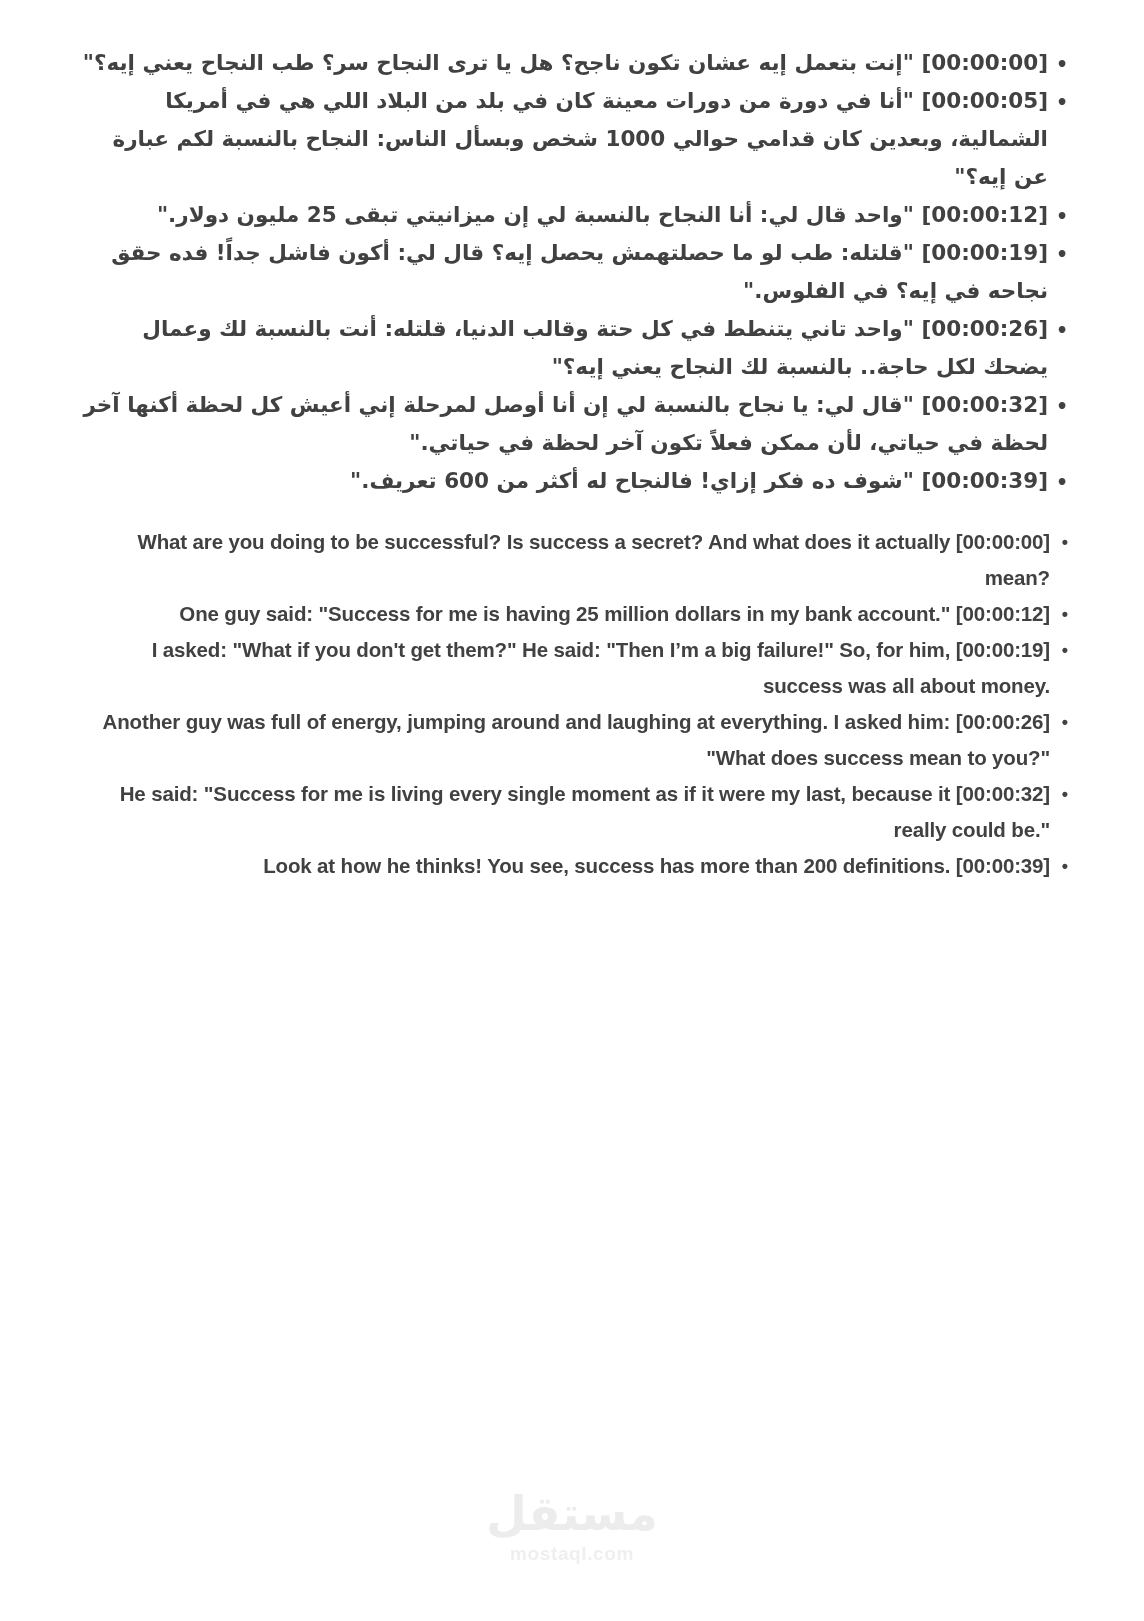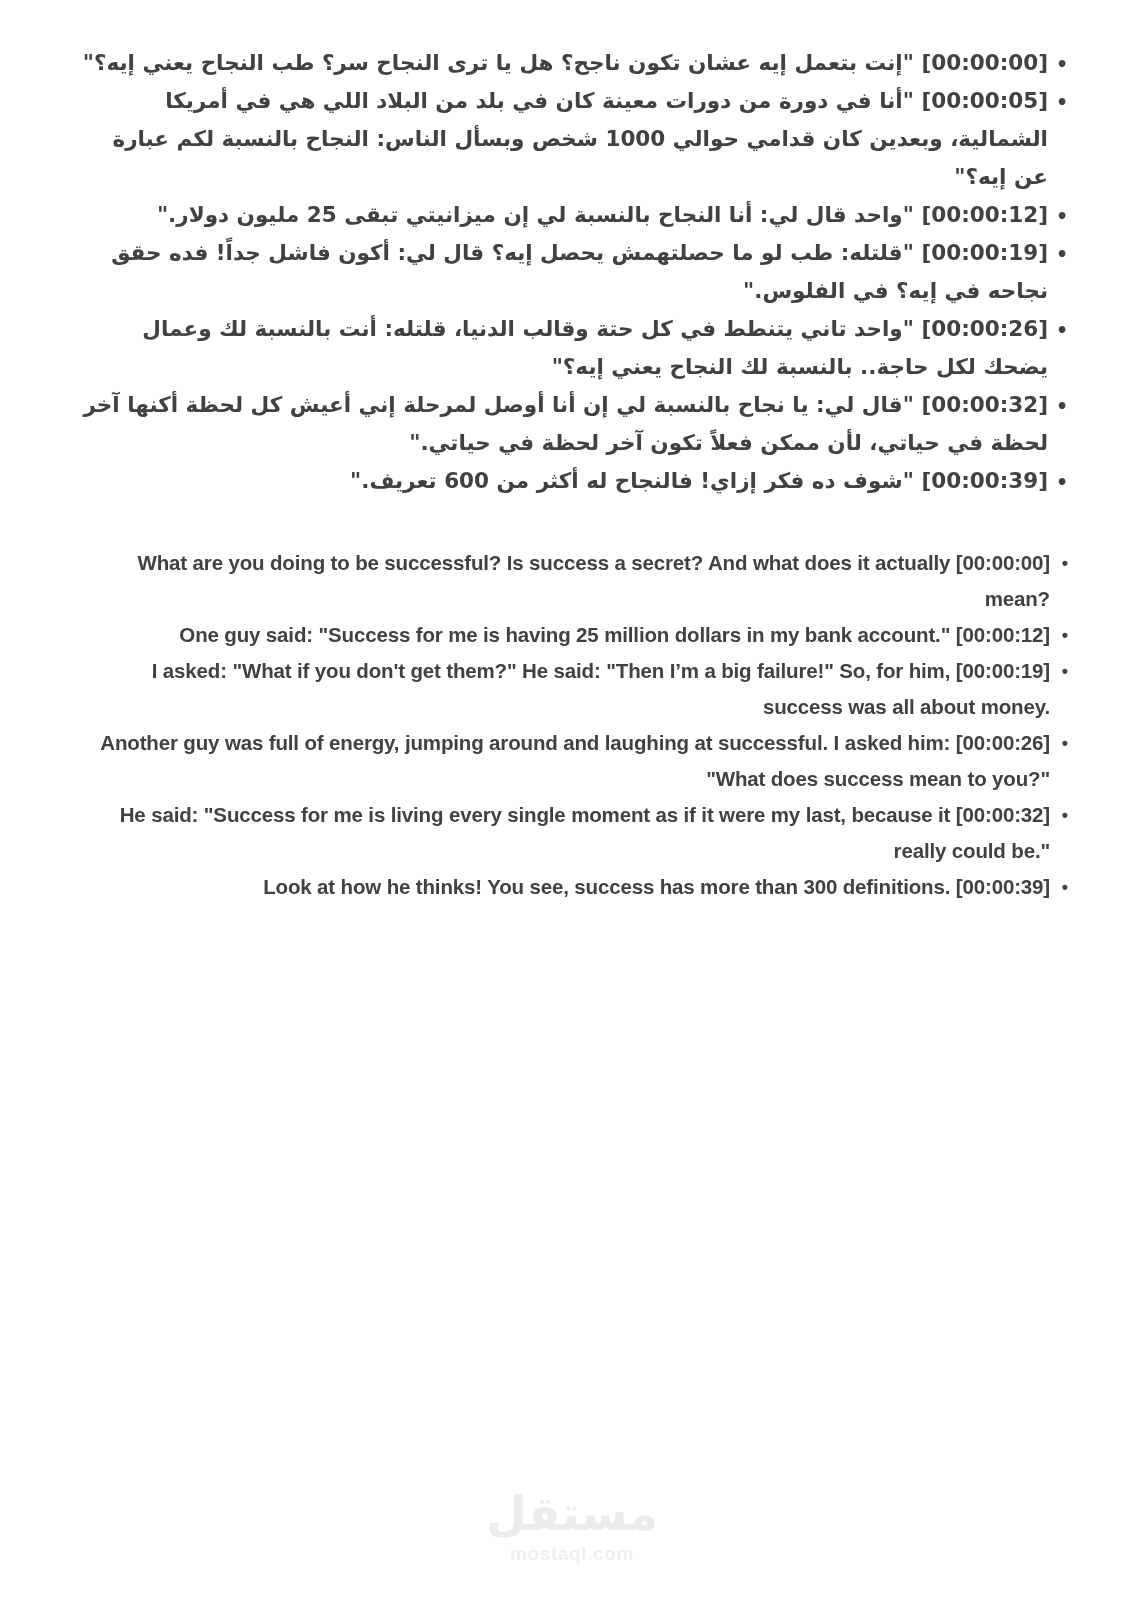--- a/index.html
+++ b/index.html
@@ -60,21 +60,21 @@
     font-size: 19px;
     top: 1px;
   }
   #arabic-block .ts {
     unicode-bidi: isolate;
     direction: ltr;
   }
 
   
   #english-block {
-    margin-top: 45px;
+    margin-top: 24px;
   }
   #english-block .transcript-list li {
     font-size: 20.5px;
     line-height: 36px;
     direction: rtl;
     text-align: right;
     padding: 0 20px 0 0;
     letter-spacing: -0.15px;
   }
   #english-block .transcript-list li::before {
@@ -165,29 +165,29 @@
       <li>
         <span class="ts">[00:00:12]</span>
         <span class="en">One guy said: "Success for me is having 25 million dollars in my bank account."</span>
       </li>
       <li>
         <span class="ts">[00:00:19]</span>
         <span class="en">I asked: "What if you don't get them?" He said: "Then I’m a big failure!" So, for him, success was all about money.</span>
       </li>
       <li>
         <span class="ts">[00:00:26]</span>
-        <span class="en">Another guy was full of energy, jumping around and laughing at successful. I asked him: "What does success mean to you?"</span>
+        <span class="en">Another guy was full of energy, jumping around and laughing at everything. I asked him: "What does success mean to you?"</span>
       </li>
       <li>
         <span class="ts">[00:00:32]</span>
         <span class="en">He said: "Success for me is living every single moment as if it were my last, because it really could be."</span>
       </li>
       <li>
         <span class="ts">[00:00:39]</span>
-        <span class="en">Look at how he thinks! You see, success has more than 300 definitions.</span>
+        <span class="en">Look at how he thinks! You see, success has more than 200 definitions.</span>
       </li>
     </ul>
   </section>
 
   <div class="watermark">
     <span class="wm-mark">مستقل</span>
     <span class="wm-domain">mostaql.com</span>
   </div>
 
 </div>

